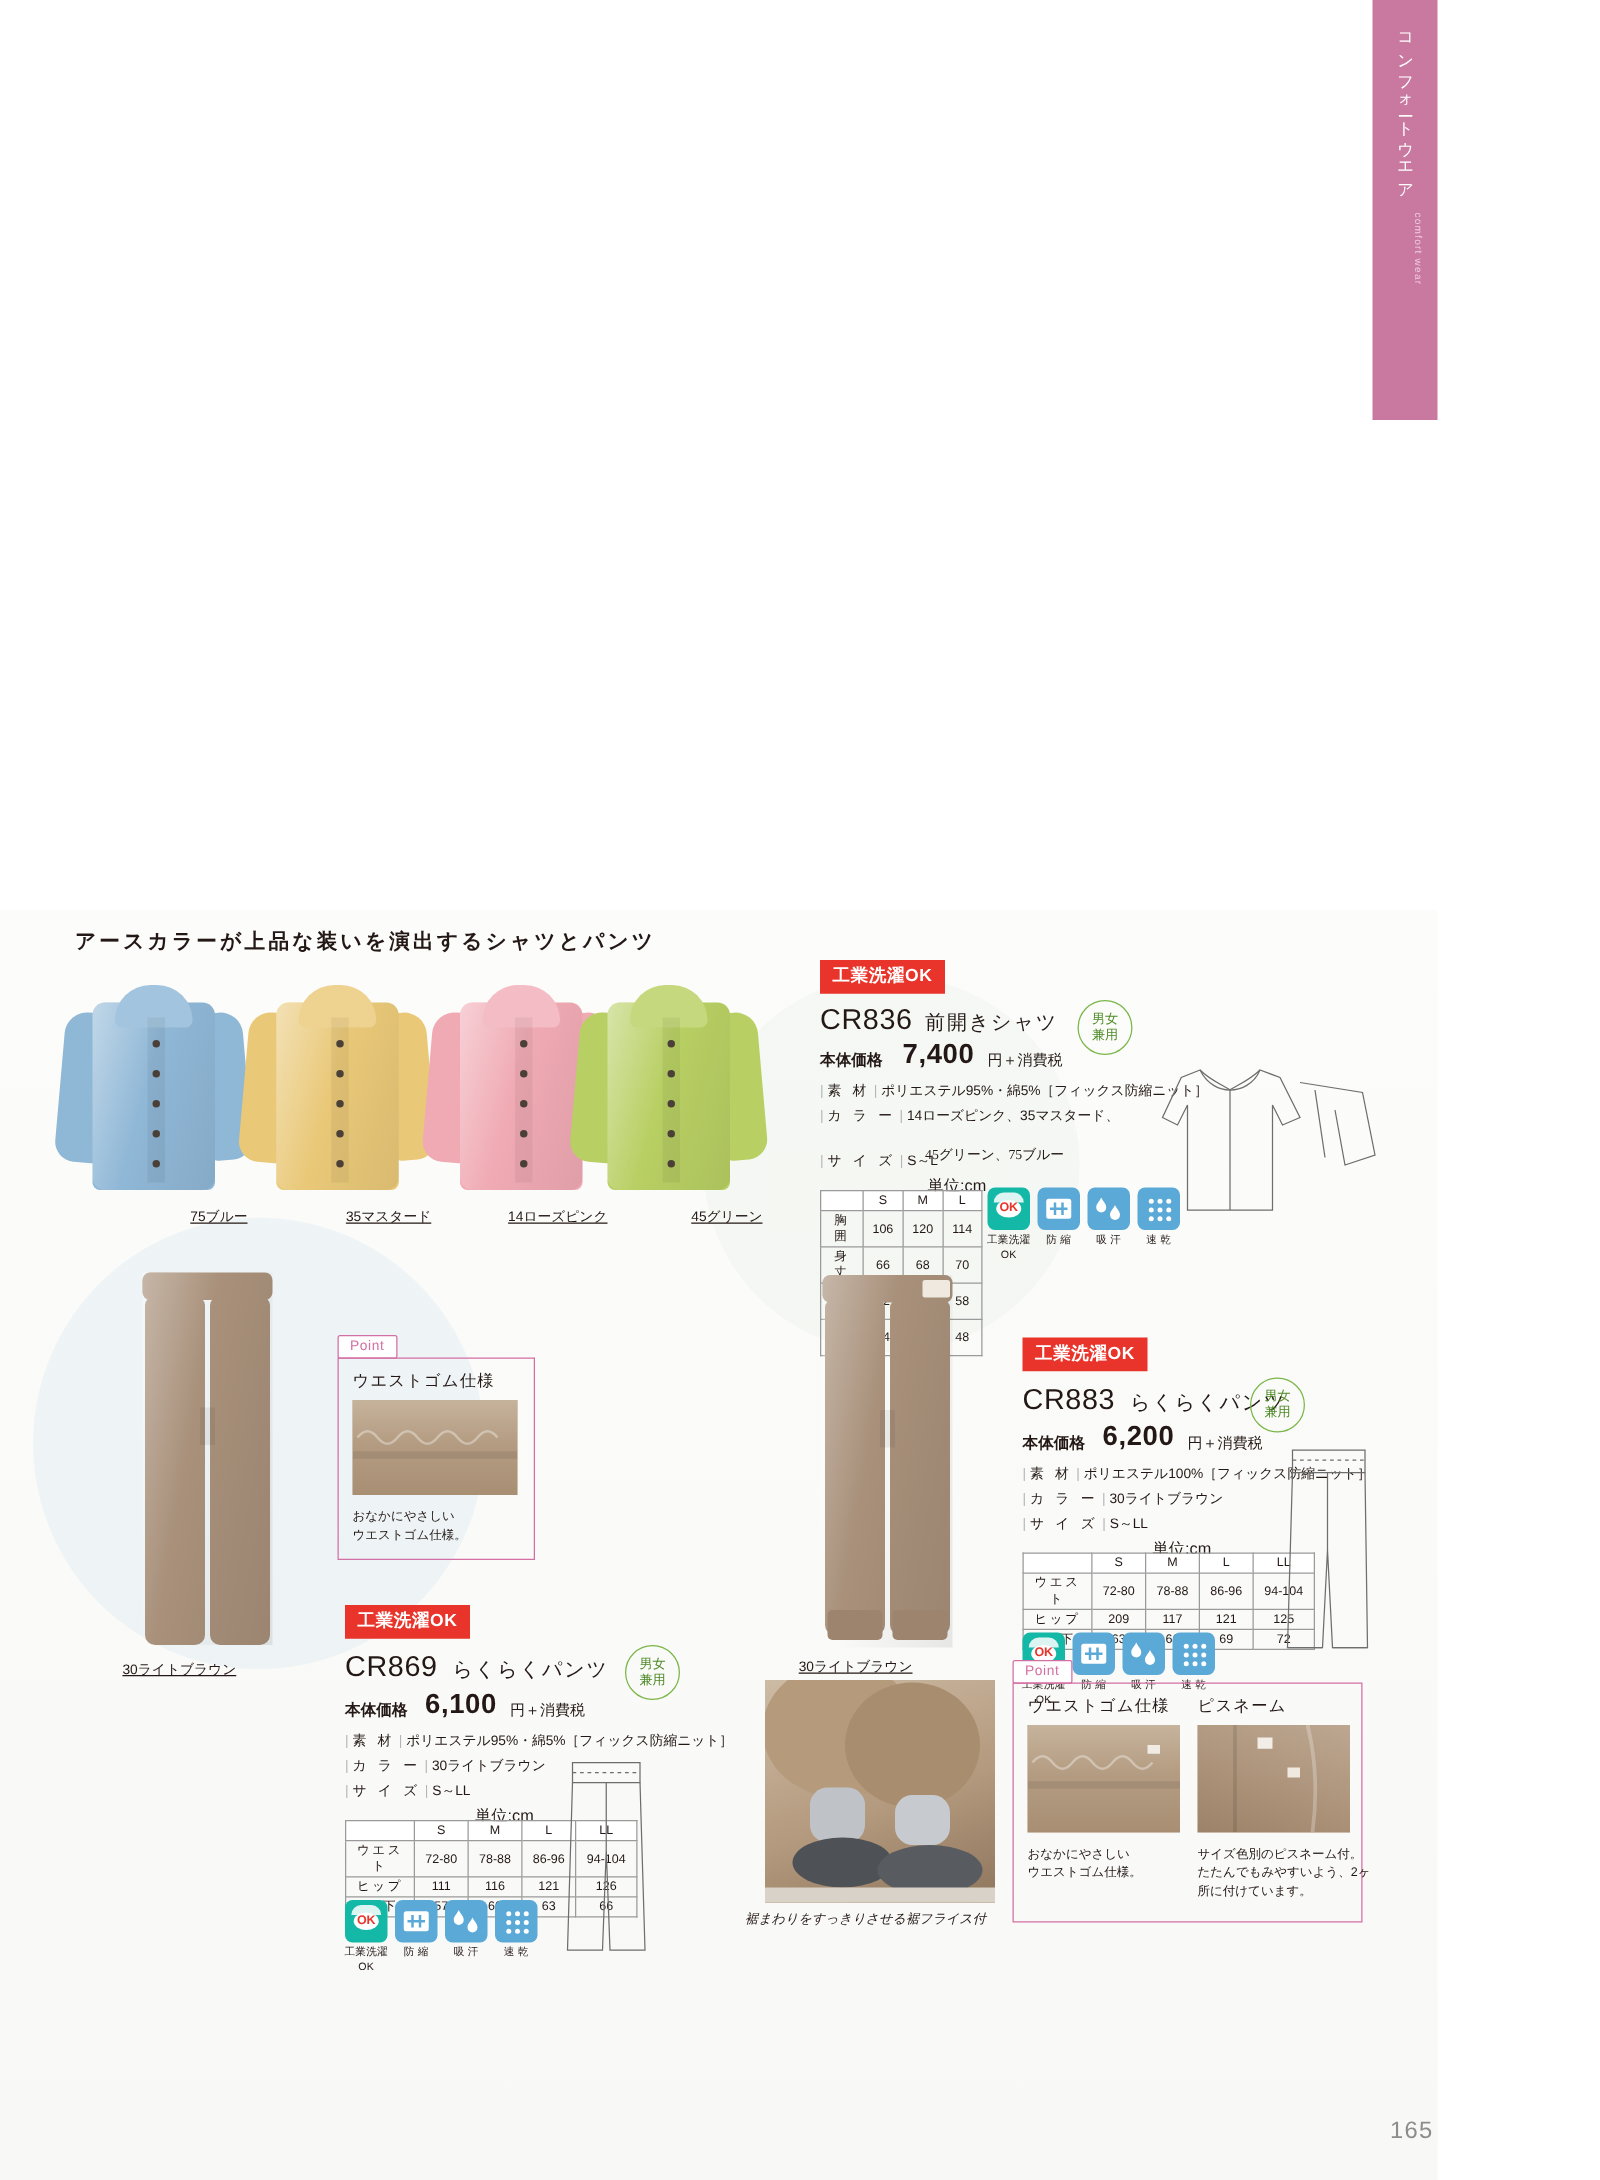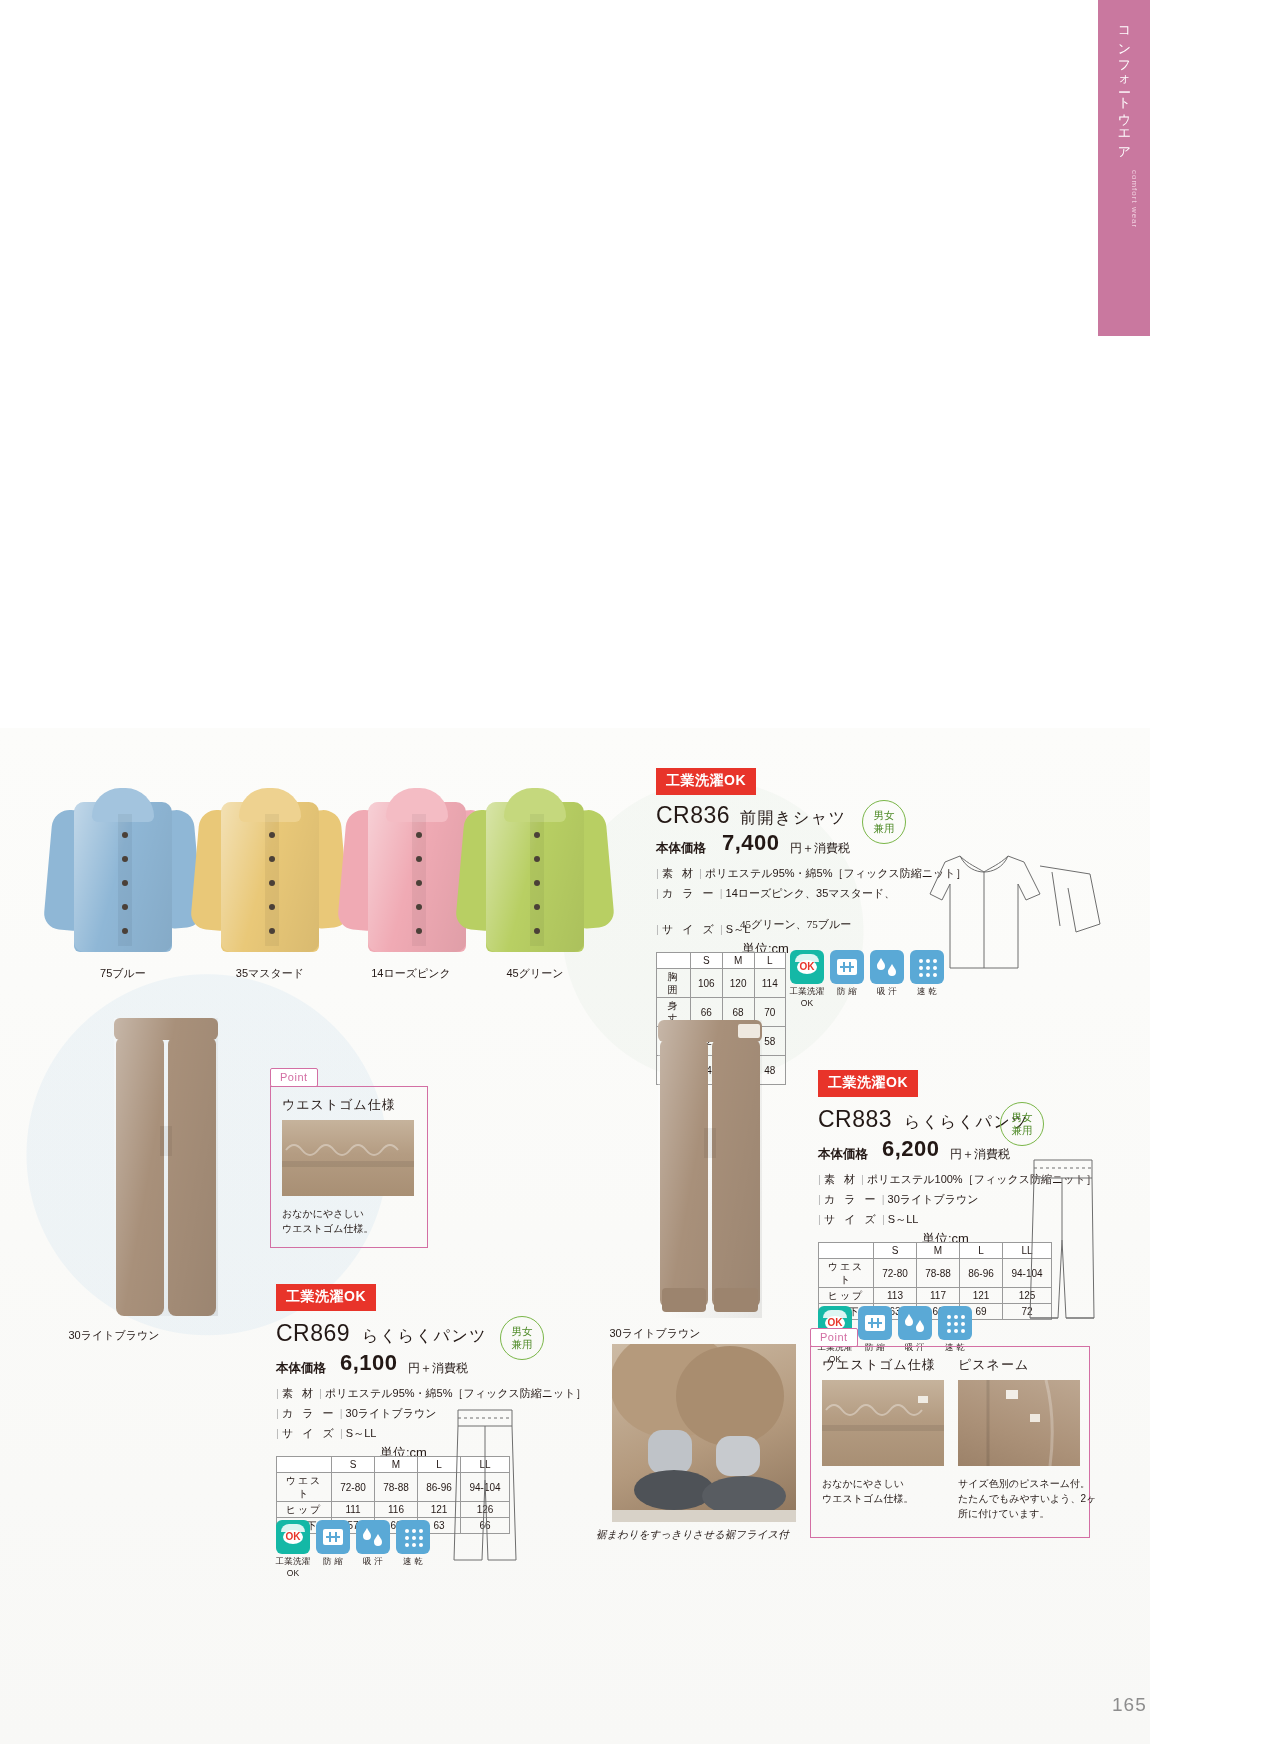--- a/index.html
+++ b/index.html
@@ -34,21 +34,21 @@
   .shirt{position:absolute;width:150px;height:175px;}
   .shirt .body{position:absolute;left:26px;top:22px;width:98px;height:150px;border-radius:10px 10px 6px 6px;}
   .shirt .sleeveL{position:absolute;left:0px;top:30px;width:40px;height:120px;border-radius:18px 6px 10px 16px;transform:rotate(5deg);}
   .shirt .sleeveR{position:absolute;left:112px;top:30px;width:38px;height:118px;border-radius:6px 18px 16px 10px;transform:rotate(-5deg);}
   .shirt .collar{position:absolute;left:44px;top:8px;width:62px;height:34px;border-radius:30px 30px 6px 6px;}
   .shirt .placket{position:absolute;left:70px;top:34px;width:14px;height:132px;background:rgba(0,0,0,.05);}
   .shirt .btn{position:absolute;left:74px;width:6px;height:6px;border-radius:50%;background:#4b4038;}
   .shirt .shade{position:absolute;left:26px;top:22px;width:98px;height:150px;border-radius:10px;
      background:linear-gradient(105deg,rgba(255,255,255,.45) 0%,rgba(255,255,255,0) 45%,rgba(0,0,0,.07) 100%);}
 
-  .swatch-label{position:absolute;font-size:11px;color:#231815;text-align:center;width:150px;}
+  .swatch-label{position:absolute;font-size:11px;color:#231815;text-align:right;width:150px;text-decoration:underline;}
 
   .pants{position:absolute;width:140px;height:300px;}
   .pants .waist{position:absolute;left:18px;top:0;width:104px;height:22px;border-radius:6px;}
   .pants .legL{position:absolute;left:20px;top:20px;width:48px;height:278px;border-radius:6px 6px 8px 8px;}
   .pants .legR{position:absolute;left:72px;top:20px;width:48px;height:278px;border-radius:6px 6px 8px 8px;}
   .pants .crotch{position:absolute;left:64px;top:108px;width:12px;height:30px;background:rgba(0,0,0,.06);}
   .pants .sheen{position:absolute;left:18px;top:0;width:104px;height:298px;
      background:linear-gradient(100deg,rgba(255,255,255,.35) 0%,rgba(255,255,255,0) 40%,rgba(0,0,0,.08) 100%);}
 
   
@@ -109,20 +109,21 @@
 <div id="top-right-blank"></div>
 
 <div id="side-tab">
   <div class="tab-jp">コンフォートウエア</div>
   <div class="tab-en">comfort wear</div>
 </div>
 
 <div id="sheet">
  <div id="sheet-inner">
 
+  <div class="headline">アースカラーが上品な装いを演出するシャツとパンツ</div>
 
   <div class="shirt" style="left:48px;top:52px;">
     <div class="sleeveL" style="background:#8fb7d6;"></div>
         <div class="sleeveR" style="background:#8fb7d6;"></div>
     <div class="body" style="background:#8fb7d6;"></div>
         <div class="shade"></div>
     <div class="collar" style="background:#a3c4de;"></div>
         <div class="placket"></div>
     <div class="btn" style="top:52px;"></div>
         <div class="btn" style="top:76px;"></div>
@@ -468,21 +469,21 @@
     </tr>
     <tr>
       <td class="rowhead">ウエスト</td>
       <td>72-80</td>
       <td>78-88</td>
       <td>86-96</td>
       <td>94-104</td>
     </tr>
     <tr>
       <td class="rowhead">ヒップ</td>
-      <td>113</td>
+      <td>209</td>
       <td>117</td>
       <td>121</td>
       <td>125</td>
     </tr>
     <tr>
       <td class="rowhead">股 下</td>
       <td>63</td>
       <td>66</td>
       <td>69</td>
       <td>72</td>

